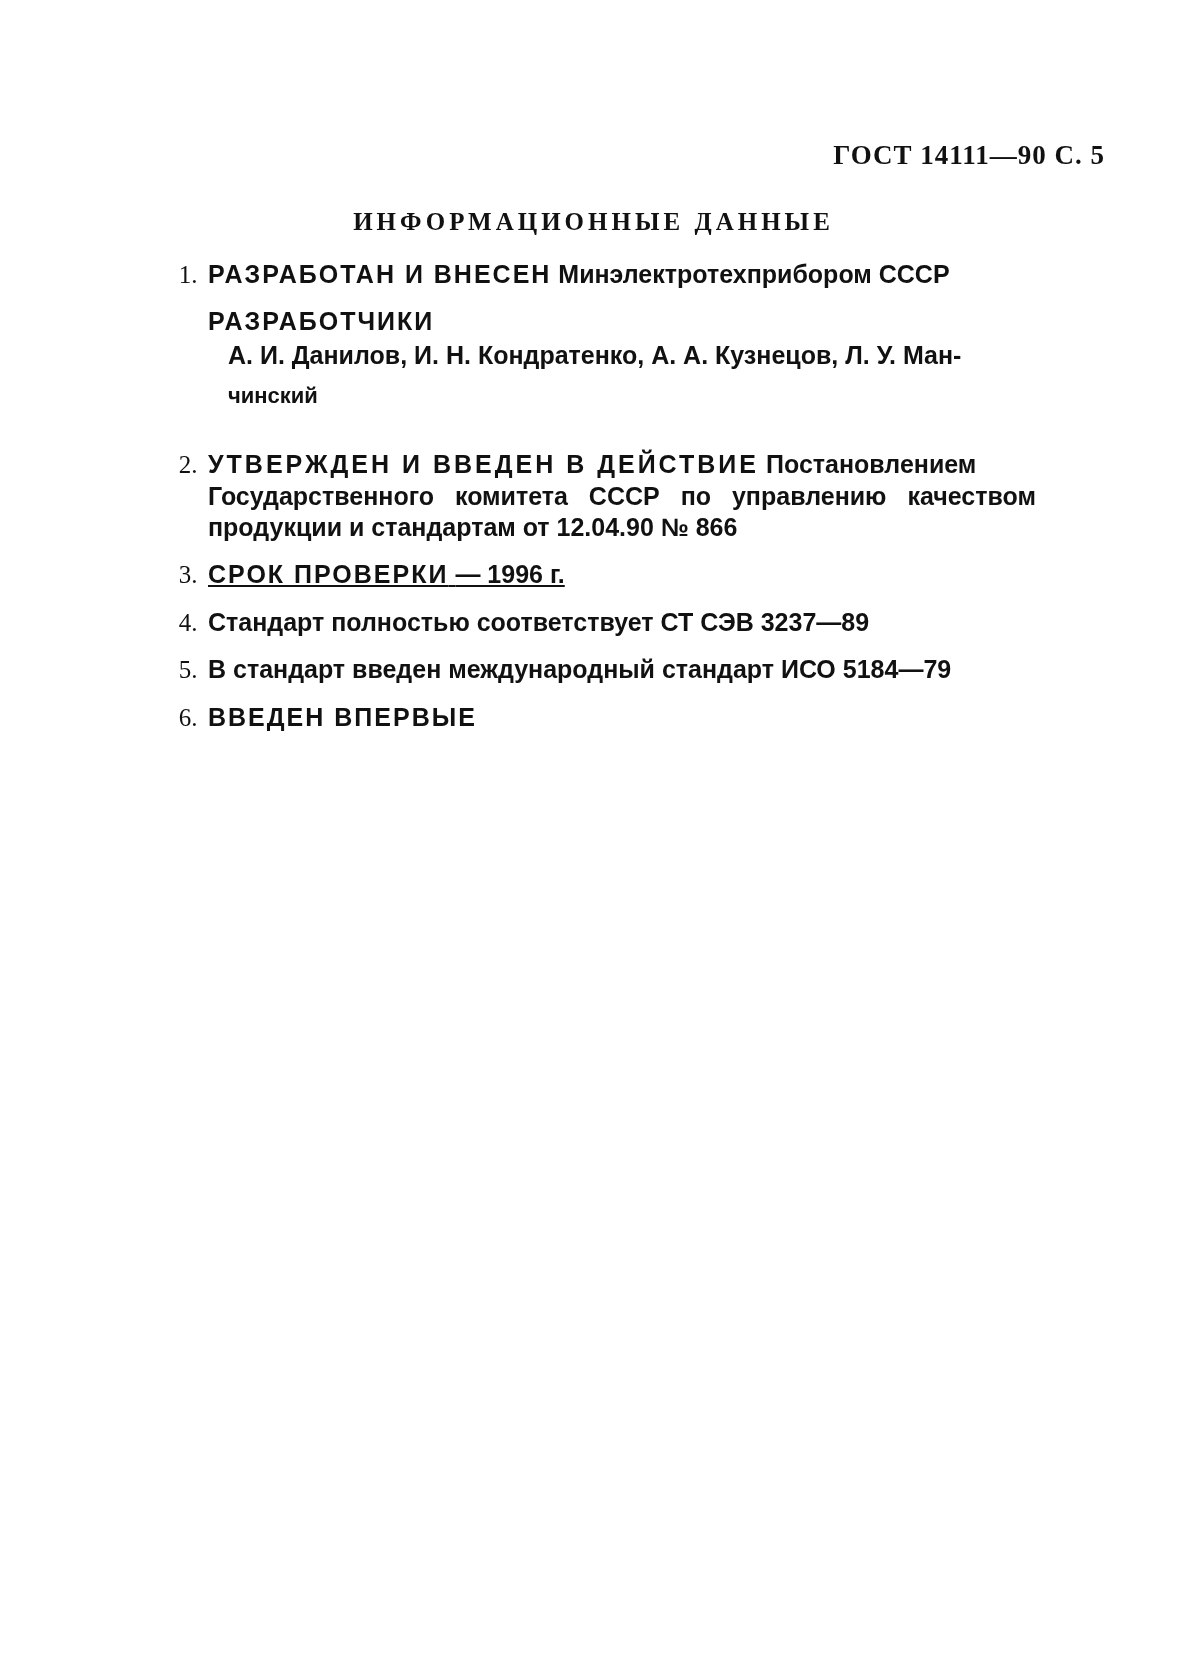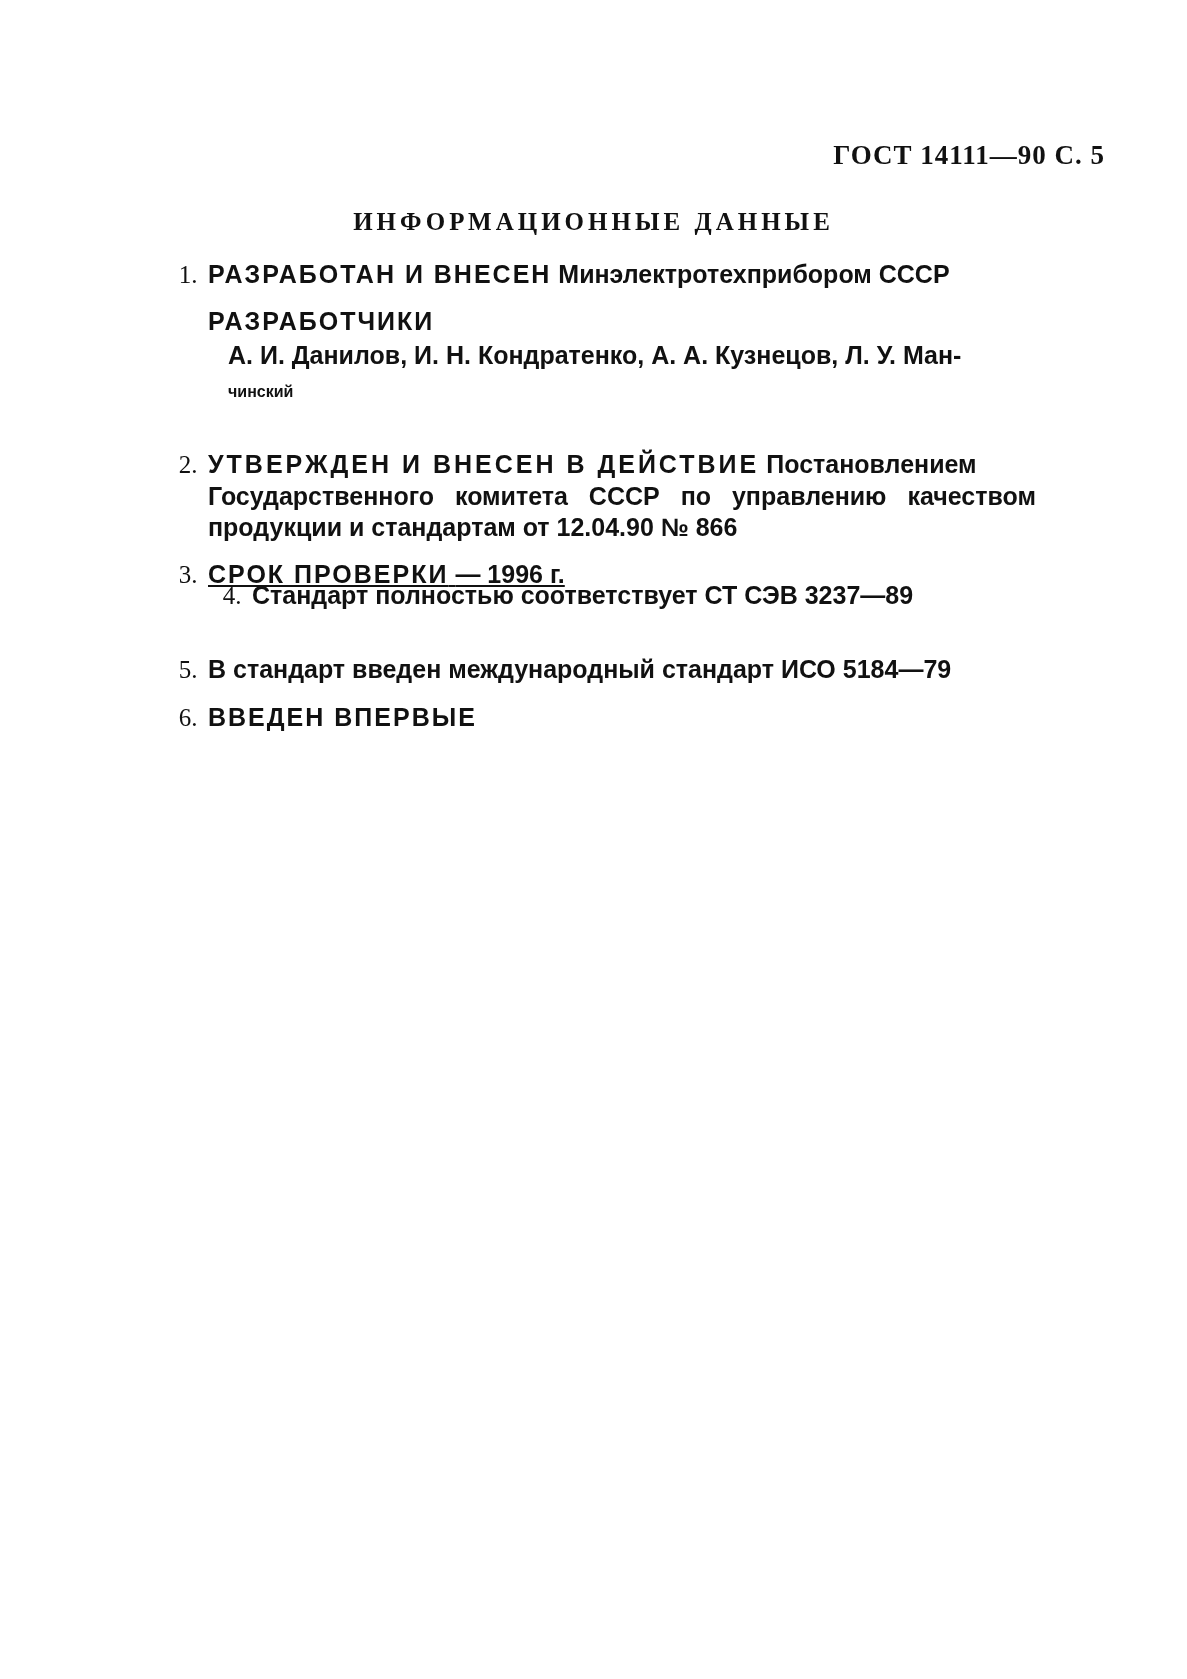--- a/index.html
+++ b/index.html
@@ -22,35 +22,35 @@
 <div class="abs title">ИНФОРМАЦИОННЫЕ ДАННЫЕ</div>
 
 <div class="abs item" style="top:260px;">
   <span class="n">1.</span><span class="bold caps">РАЗРАБОТАН И ВНЕСЕН</span>
   <span class="bold">Минэлектротехприбором СССР</span>
 </div>
 <div class="abs item" style="top:307px; left:208px;">
   <span class="bold caps">РАЗРАБОТЧИКИ</span>
 </div>
 <div class="abs sub bold" style="top:341px; left:228px;text-align:center;">А. И. Данилов, И. Н. Кондратенко, А. А. Кузнецов, Л. У. Ман-</div>
-<div class="abs sub bold" style="top:383px; left:228px; font-size:16px;">чинский</div>
+<div class="abs sub bold" style="top:383px; left:228px; font-size:22px;">чинский</div>
 
 <div class="abs item" style="top:450px;">
-  <span class="n">2.</span><span class="bold caps" style="letter-spacing:3px;">УТВЕРЖДЕН И ВНЕСЕН В ДЕЙСТВИЕ</span>
+  <span class="n">2.</span><span class="bold caps" style="letter-spacing:3px;">УТВЕРЖДЕН И ВВЕДЕН В ДЕЙСТВИЕ</span>
   <span class="bold">Постановлением</span>
 </div>
 <div class="abs sub bold" style="top:482px; left:208px; word-spacing:14px;">Государственного комитета СССР по управлению качеством</div>
 <div class="abs sub bold" style="top:513px; left:208px;">продукции и стандартам от 12.04.90 № 866</div>
 
 <div class="abs item" style="top:560px;text-decoration:underline;">
   <span class="n">3.</span><span class="bold caps">СРОК ПРОВЕРКИ</span>
   <span class="bold">— 1996 г.</span>
 </div>
 
-<div class="abs item" style="top:581px;margin-left:44px;">
+<div class="abs item" style="top:608px;">
   <span class="n">4.</span><span class="bold">Стандарт полностью соответствует</span>
   <span class="bold">СТ СЭВ 3237—89</span>
 </div>
 
 <div class="abs item" style="top:655px;">
   <span class="n">5.</span><span class="bold">В стандарт введен международный стандарт</span>
   <span class="bold">ИСО 5184—79</span>
 </div>
 
 <div class="abs item" style="top:703px;">

